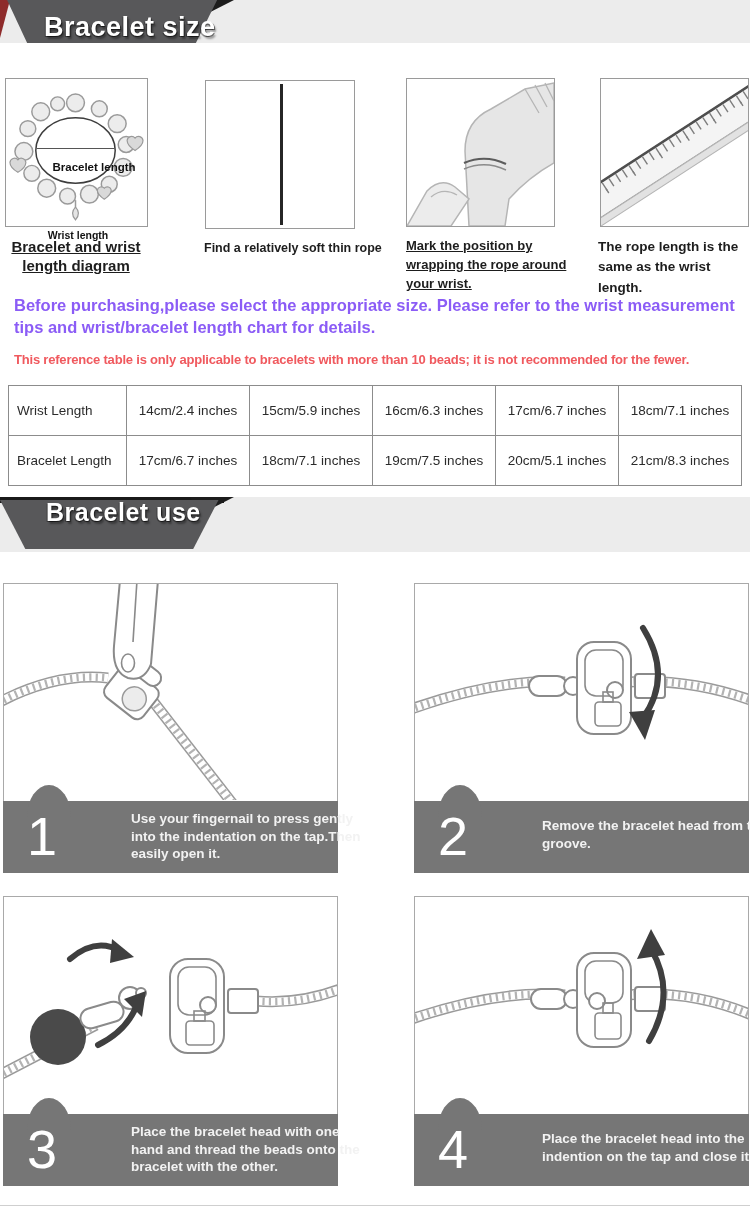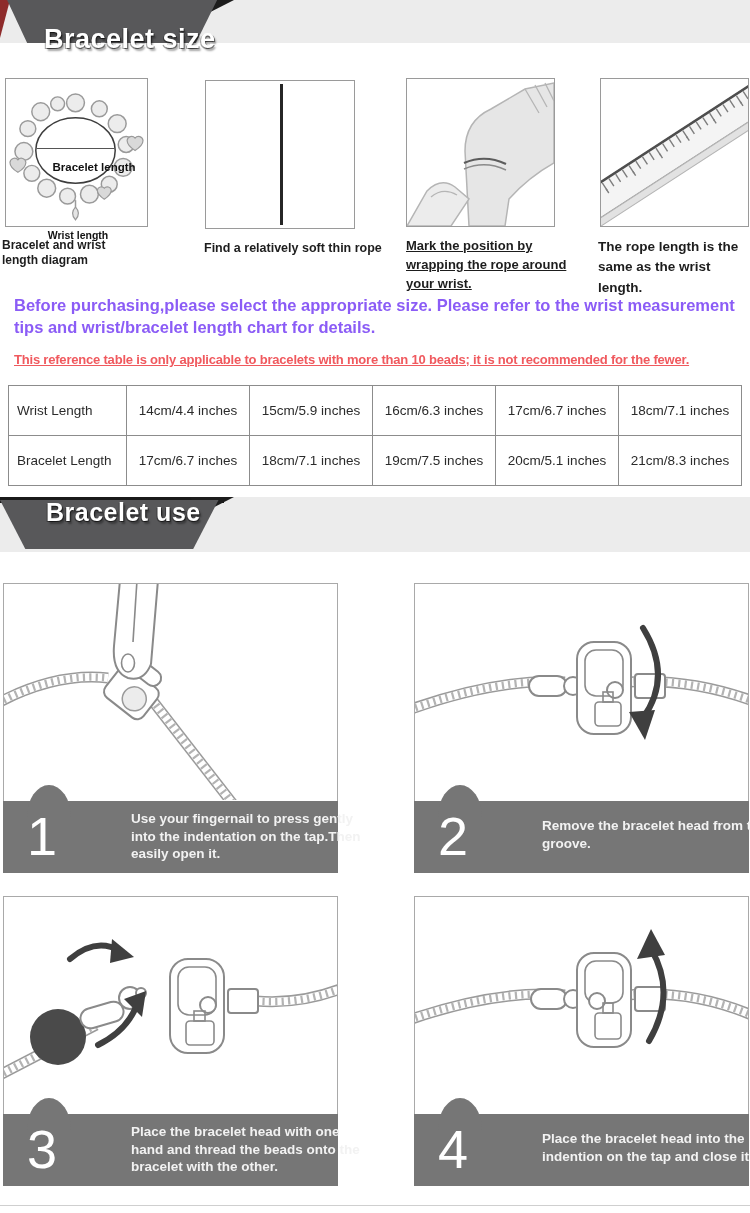--- a/index.html
+++ b/index.html
@@ -21,38 +21,38 @@
     clip-path:polygon(0 0,100% 0,18% 100%);z-index:1;}
   #ribbon1-red{top:0;left:0;width:10px;height:38px;background:#8e2b2b;
     clip-path:polygon(0 0,100% 0,0 100%);z-index:1;}
   #ribbon2-bar{top:497px;left:0;width:224px;height:6px;background:#191919;z-index:1;}
   #ribbon2-fold{top:497px;left:190px;width:44px;height:18px;background:#1c1c1c;
     clip-path:polygon(0 0,100% 0,20% 100%);z-index:1;}
   #ribbon2{top:500px;left:0;width:230px;height:49px;
     clip-path:polygon(0 0,95% 0,84% 100%,11% 100%);z-index:2;}
   .ribbon-text{position:absolute;color:#fff;font-weight:700;letter-spacing:.5px;z-index:3;
     text-shadow:1px 1px 0 rgba(0,0,0,.45),-1px 1px 0 rgba(0,0,0,.35),2px 3px 2px rgba(0,0,0,.35);}
-  #ribbon1-text{top:24px;left:44px;font-size:27px;}
+  #ribbon1-text{top:12px;left:44px;font-size:27px;}
   #ribbon2-text{top:480px;left:46px;font-size:25px;margin-top:18px;}
 
   
   .pbox{position:absolute;border:1px solid #9a9a9a;background:#fff;}
   .pcaption{position:absolute;font-weight:700;color:#1d1d1d;}
-  #cap1{left:2px;top:238px;width:148px;font-size:12px;line-height:1.25;}
+  #cap1{left:2px;top:238px;width:148px;text-align:center;font-size:15px;line-height:1.25;text-decoration:underline;}
   #cap2{left:192px;top:241px;width:176px;text-align:center;font-size:12.5px;white-space:nowrap;margin-left:12px;}
   #cap3{left:406px;top:237px;width:165px;font-size:13px;line-height:1.45;text-decoration:underline;}
   #cap4{left:598px;top:237px;width:160px;font-size:13.5px;line-height:1.5;}
   .diagram-label{position:absolute;font-weight:700;color:#111;}
   #lbl-bracelet{top:82px;left:28px;width:120px;text-align:center;font-size:11.5px;}
   #lbl-wrist{top:150px;left:22px;width:100px;text-align:center;font-size:10.5px;}
   #rope-line{position:absolute;left:50%;top:3px;bottom:3px;width:3px;background:#262626;}
 
   
   #intro{left:14px;top:295px;width:732px;font-size:16.5px;font-weight:700;line-height:1.33;color:#8b5cf6;}
-  #note{left:14px;top:352px;width:736px;font-size:13px;font-weight:700;white-space:nowrap;letter-spacing:-.2px;text-decoration:underline;}
+  #note{left:14px;top:352px;width:736px;font-size:13px;font-weight:700;white-space:nowrap;letter-spacing:-.2px;}
 
   
   #size-table{position:absolute;left:8px;top:385px;width:734px;border-collapse:collapse;table-layout:fixed;}
   #size-table td{border:1px solid #8c8c8c;height:49px;font-size:13.5px;color:#2b2b2b;
     text-align:center;padding:0 2px;background:#fff;}
   #size-table td.rowlabel{text-align:left;padding-left:8px;}
 
   
   .card{position:absolute;width:333px;height:288px;border:1px solid #a9a9a9;background:#fff;}
   #card1{left:3px;top:583px;}  #card2{left:414px;top:583px;}
@@ -160,21 +160,21 @@
       <col style="width:118px">
       <col>
       <col>
       <col>
       <col>
       <col>
     </colgroup>
   <tbody>
       <tr>
     <td class="rowlabel">Wrist Length</td>
-    <td>14cm/4.4 inches</td>
+    <td>14cm/2.4 inches</td>
     <td>15cm/5.9 inches</td>
     <td>16cm/6.3 inches</td>
     <td>17cm/6.7 inches</td>
     <td>18cm/7.1 inches</td>
   </tr>
   <tr>
     <td class="rowlabel">Bracelet Length</td>
     <td>17cm/6.7 inches</td>
     <td>18cm/7.1 inches</td>
     <td>19cm/7.5 inches</td>

